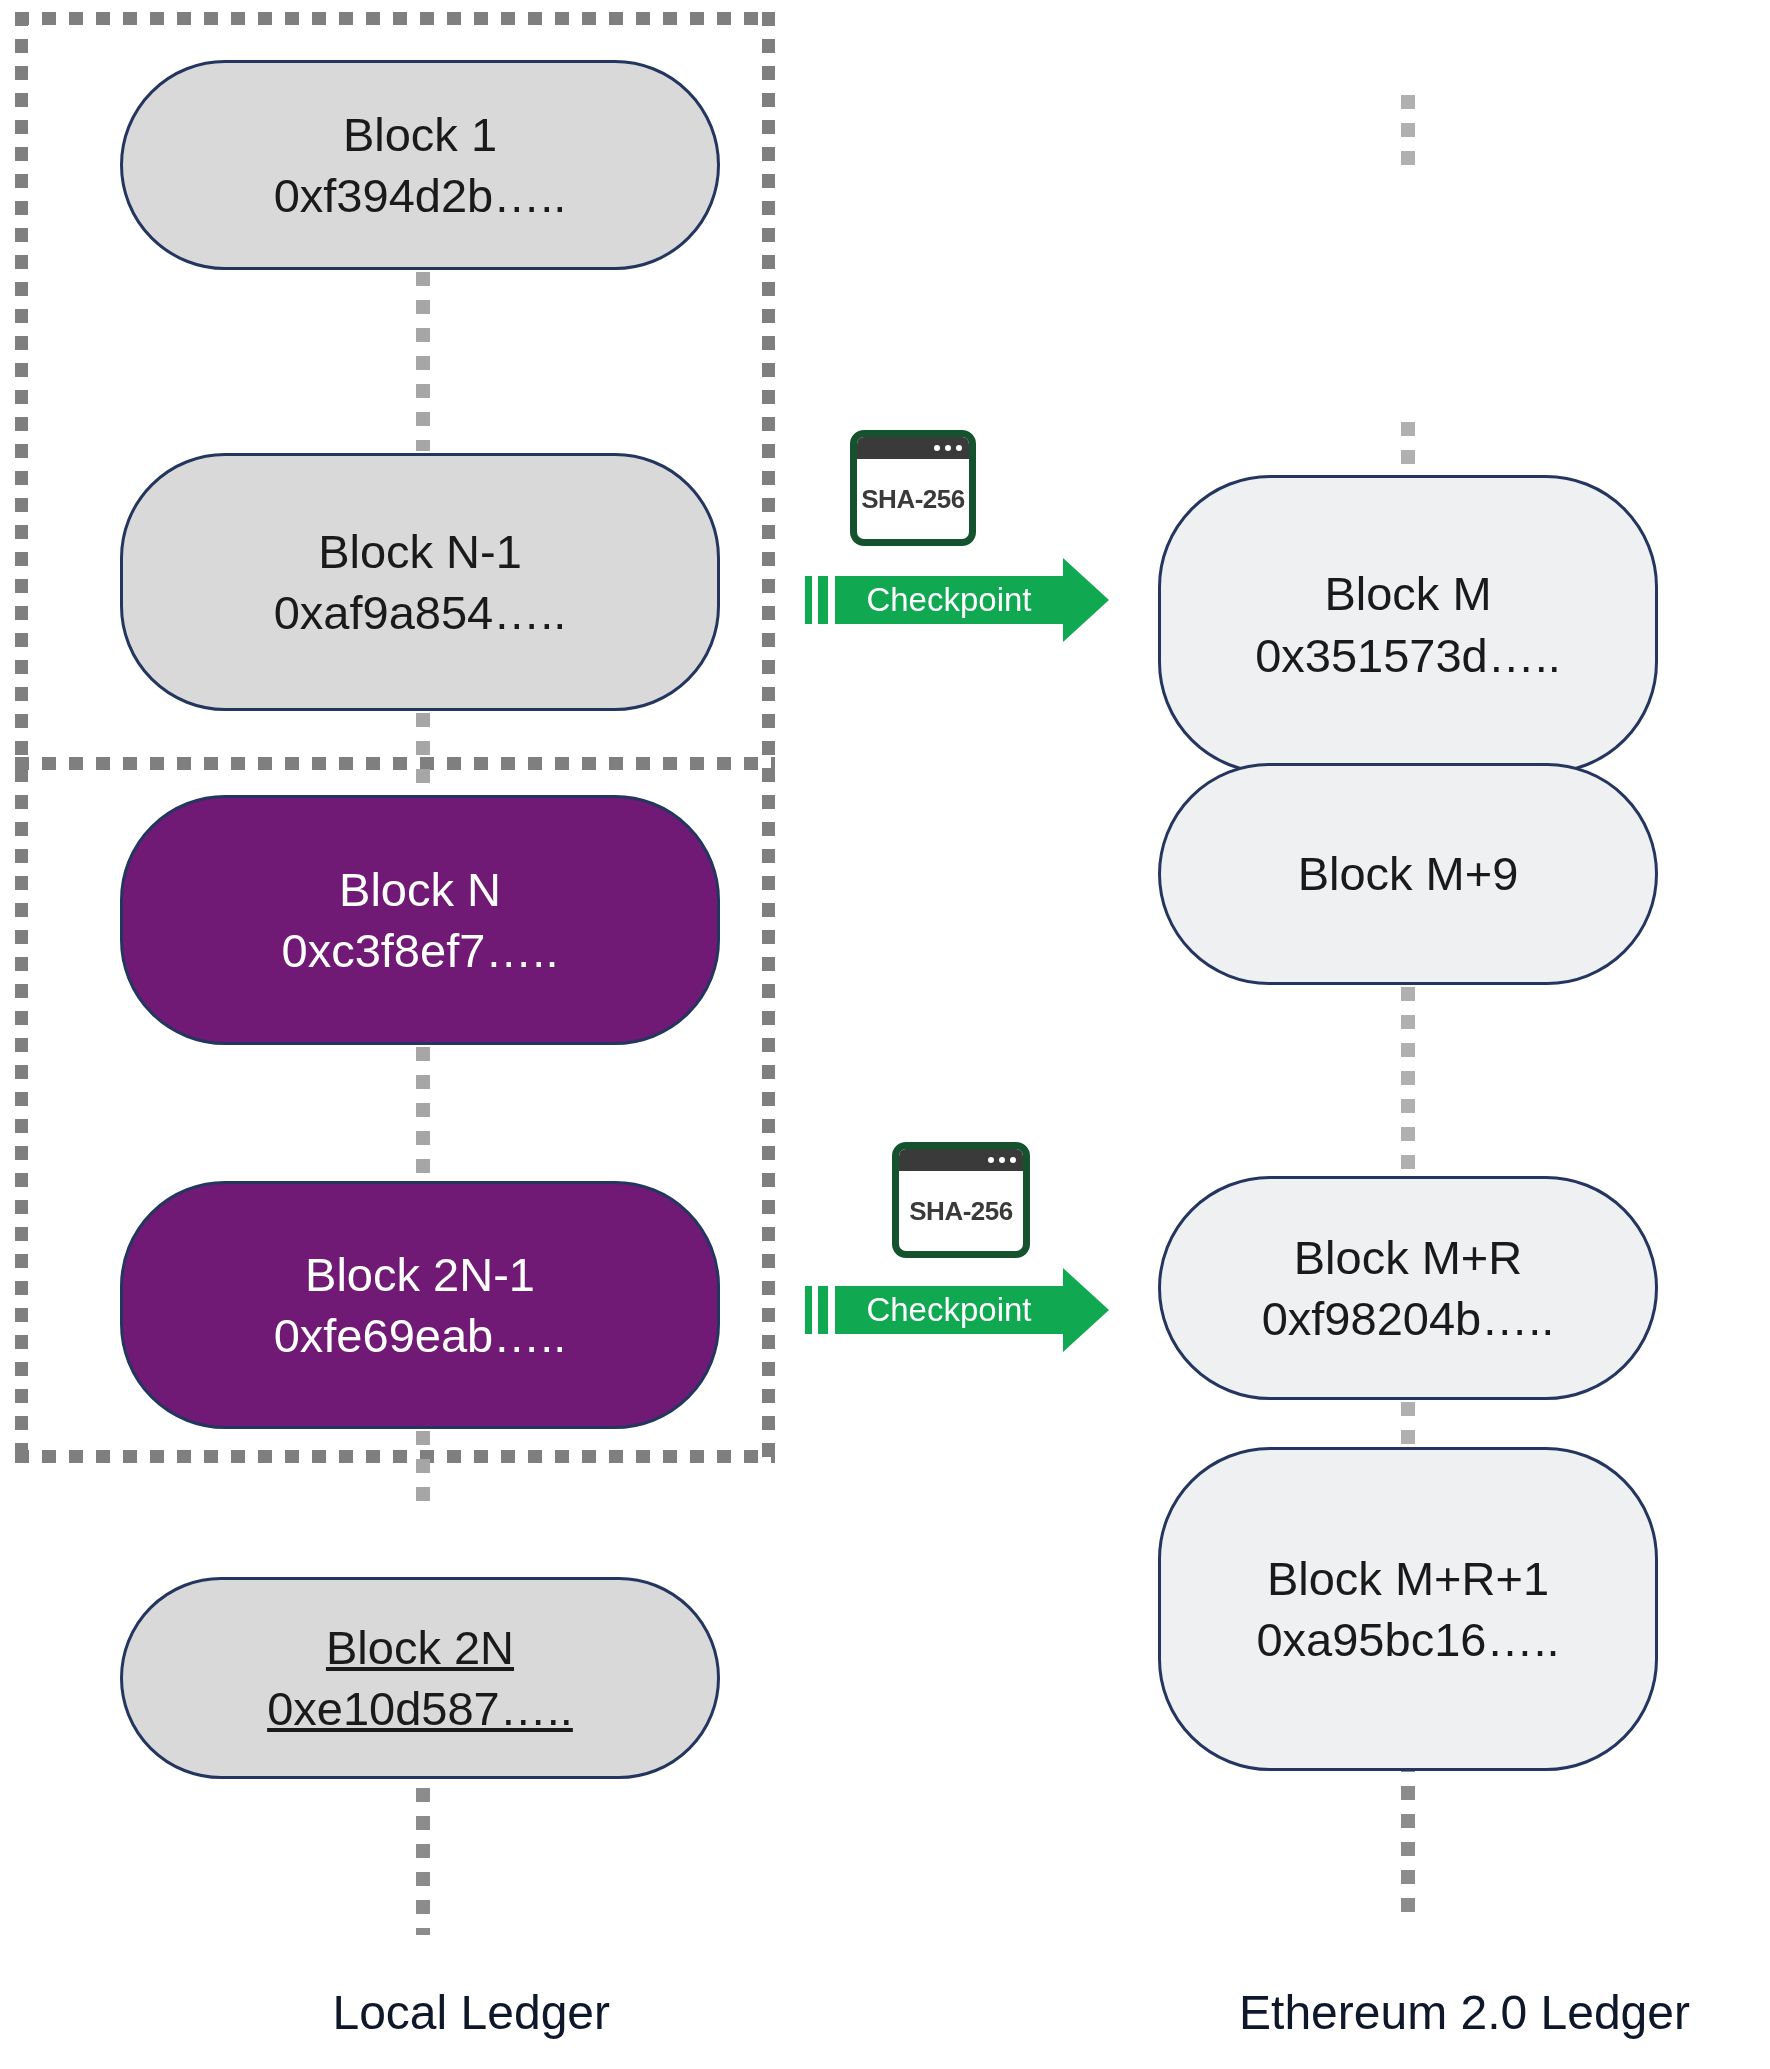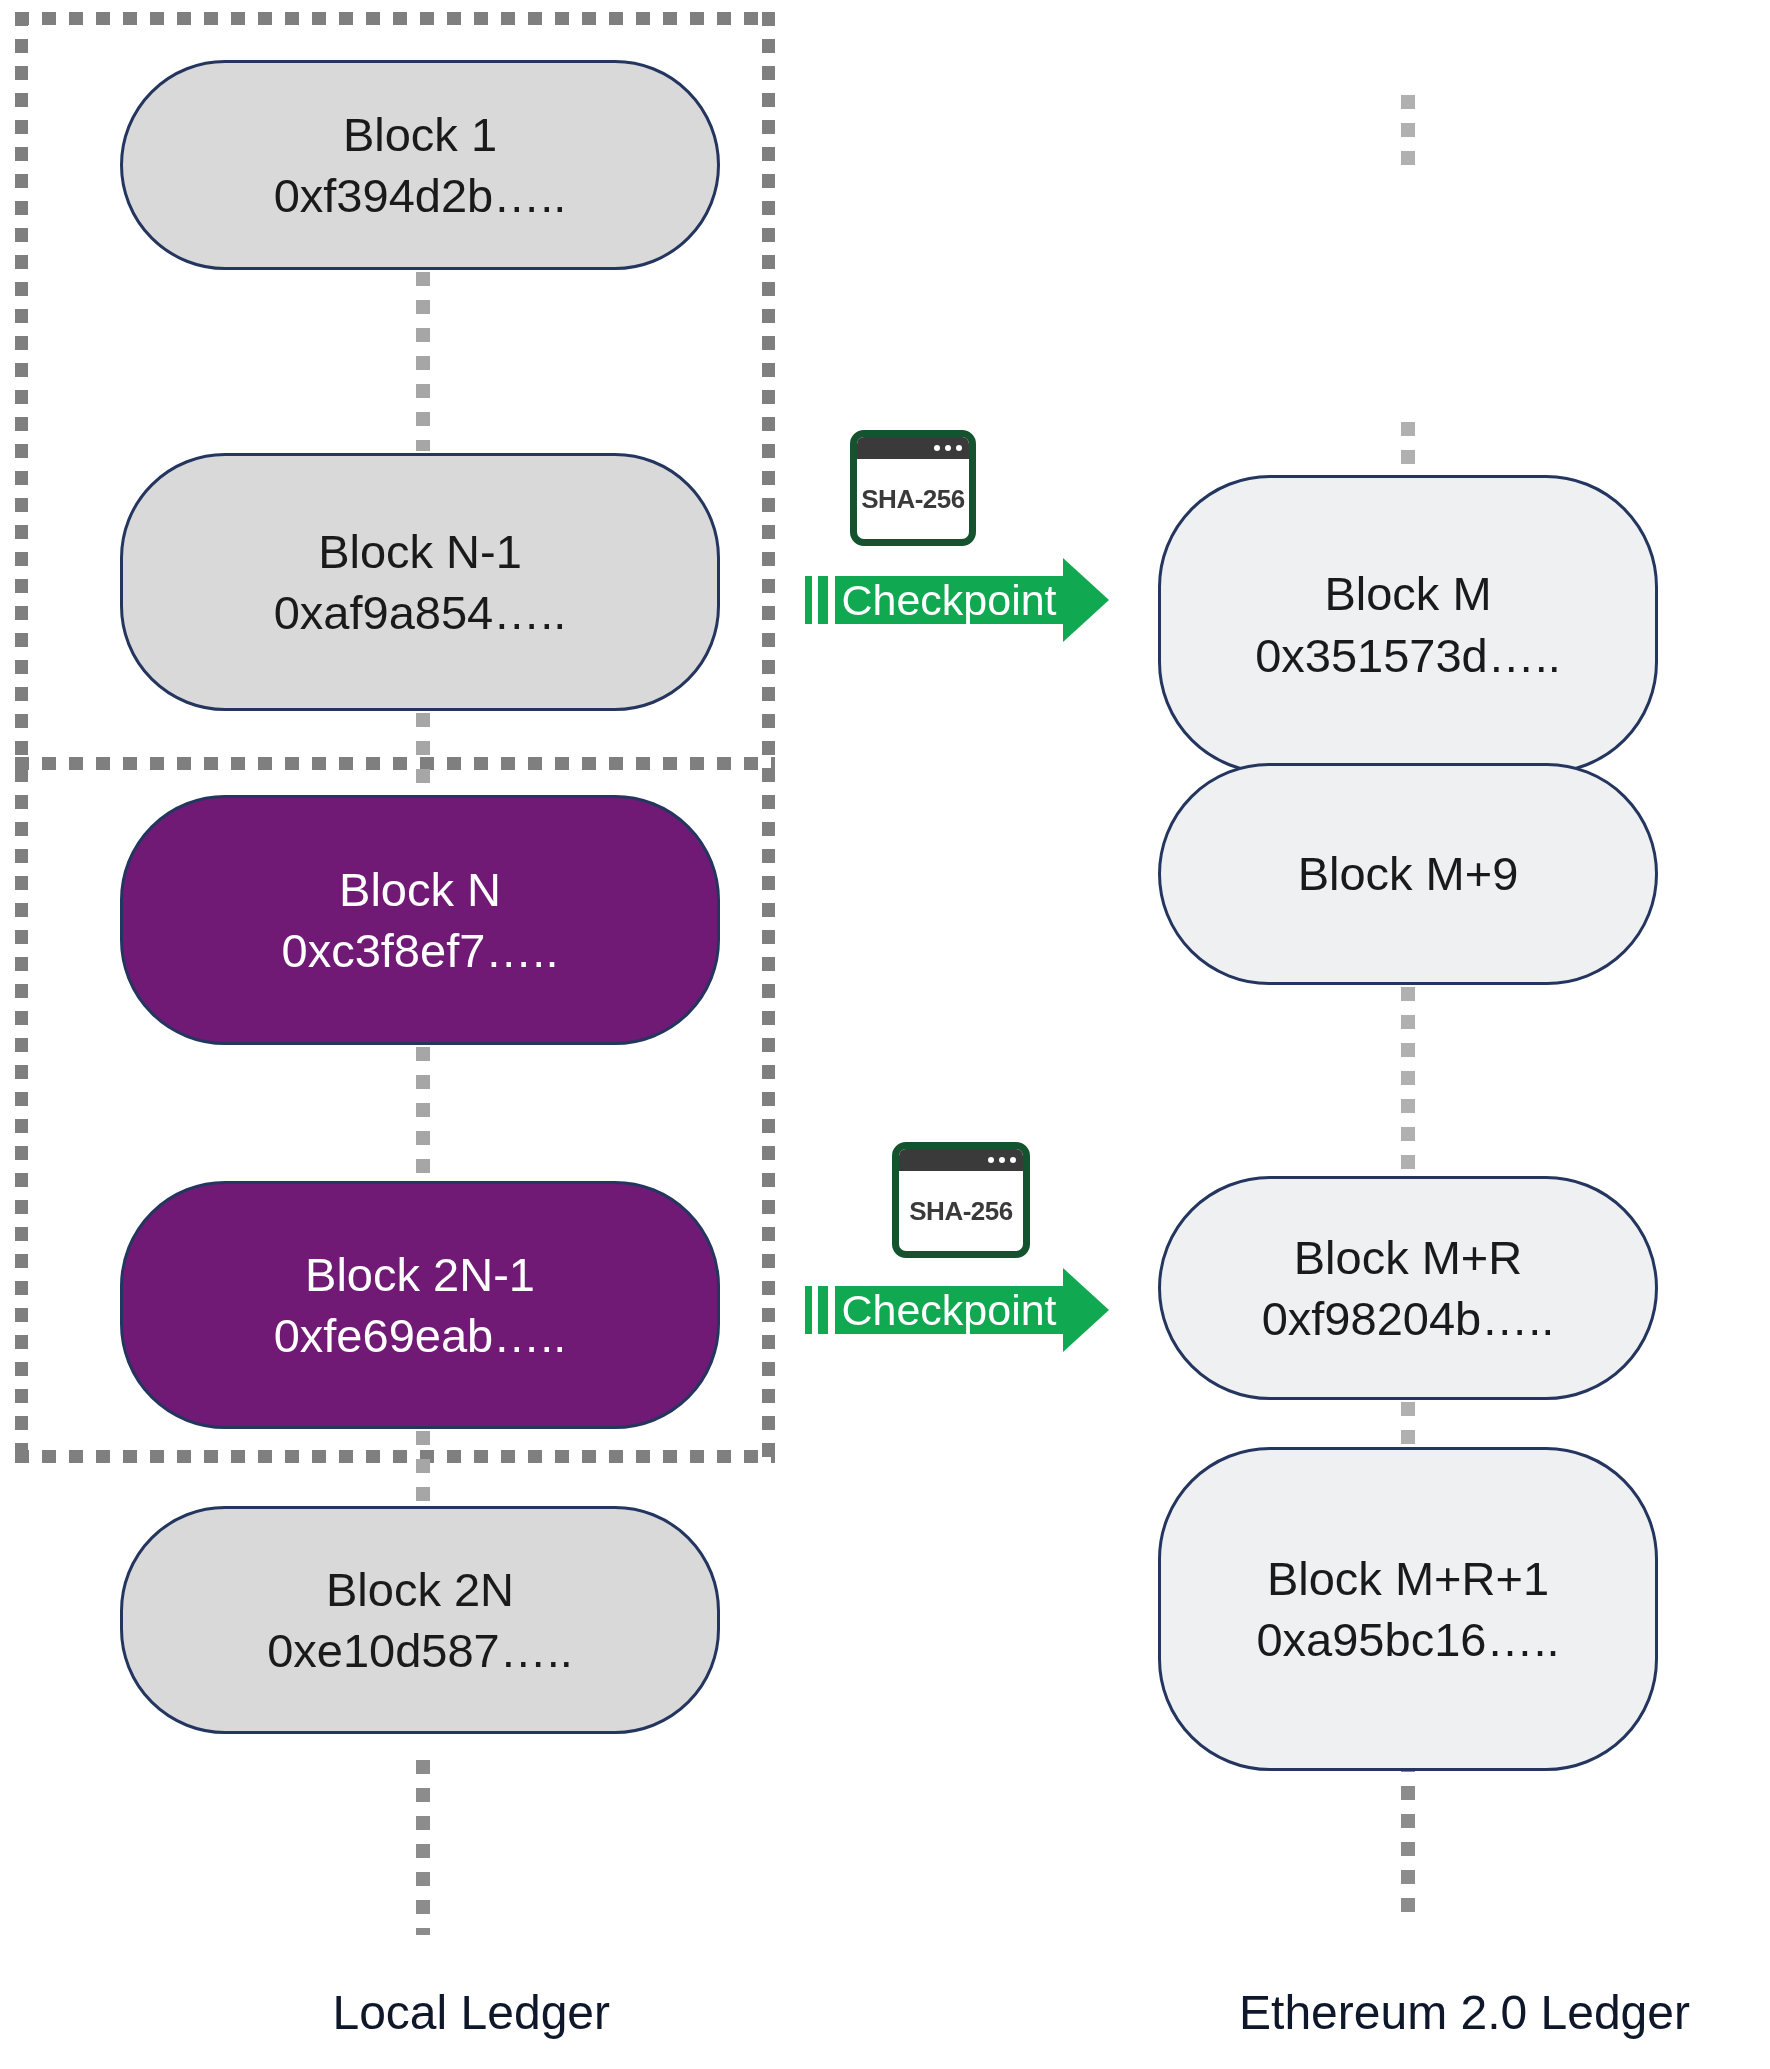--- a/index.html
+++ b/index.html
@@ -66,21 +66,21 @@
     font-size: 26px; font-weight: 700; color: #3a3a3a; letter-spacing: -0.5px;
   }
 
   
   .cp { position: absolute; display: flex; align-items: center; height: 84px; }
   .cp .bar1 { width: 7px;  height: 48px; background: #10a850; margin-right: 6px; }
   .cp .bar2 { width: 10px; height: 48px; background: #10a850; margin-right: 7px; }
   .cp .cp-body {
     width: 228px; height: 48px; background: #10a850;
     display: flex; align-items: center; justify-content: center;
-    color: #ffffff; font-size: 43px;
+    color: #ffffff; font-size: 33px;
   }
   .cp .cp-head {
     width: 0; height: 0;
     border-top: 42px solid transparent;
     border-bottom: 42px solid transparent;
     border-left: 46px solid #10a850;
   }
 
   
   .ledger-label {
@@ -121,21 +121,21 @@
     <div class="bhash">0xaf9a854…..</div>
   </div>
   <div class="block dark" style="left:120px; top:795px; width:600px; height:250px;">
     <div class="bname">Block N</div>
     <div class="bhash">0xc3f8ef7…..</div>
   </div>
   <div class="block dark" style="left:120px; top:1181px; width:600px; height:248px;">
     <div class="bname">Block 2N-1</div>
     <div class="bhash">0xfe69eab…..</div>
   </div>
-  <div class="block light" style="left:120px; top:1506px; width:600px; height:228px;">
+  <div class="block light" style="left:120px; top:1577px; width:600px; height:202px;text-decoration:underline;">
     <div class="bname">Block 2N</div>
     <div class="bhash">0xe10d587…..</div>
   </div>
 
   <div class="block eth" style="left:1158px; top:475px; width:500px; height:299px;">
     <div class="bname">Block M</div>
     <div class="bhash">0x351573d…..</div>
   </div>
   <div class="block eth" style="left:1158px; top:763px; width:500px; height:222px;">
     <div class="bname">Block M+9</div>

